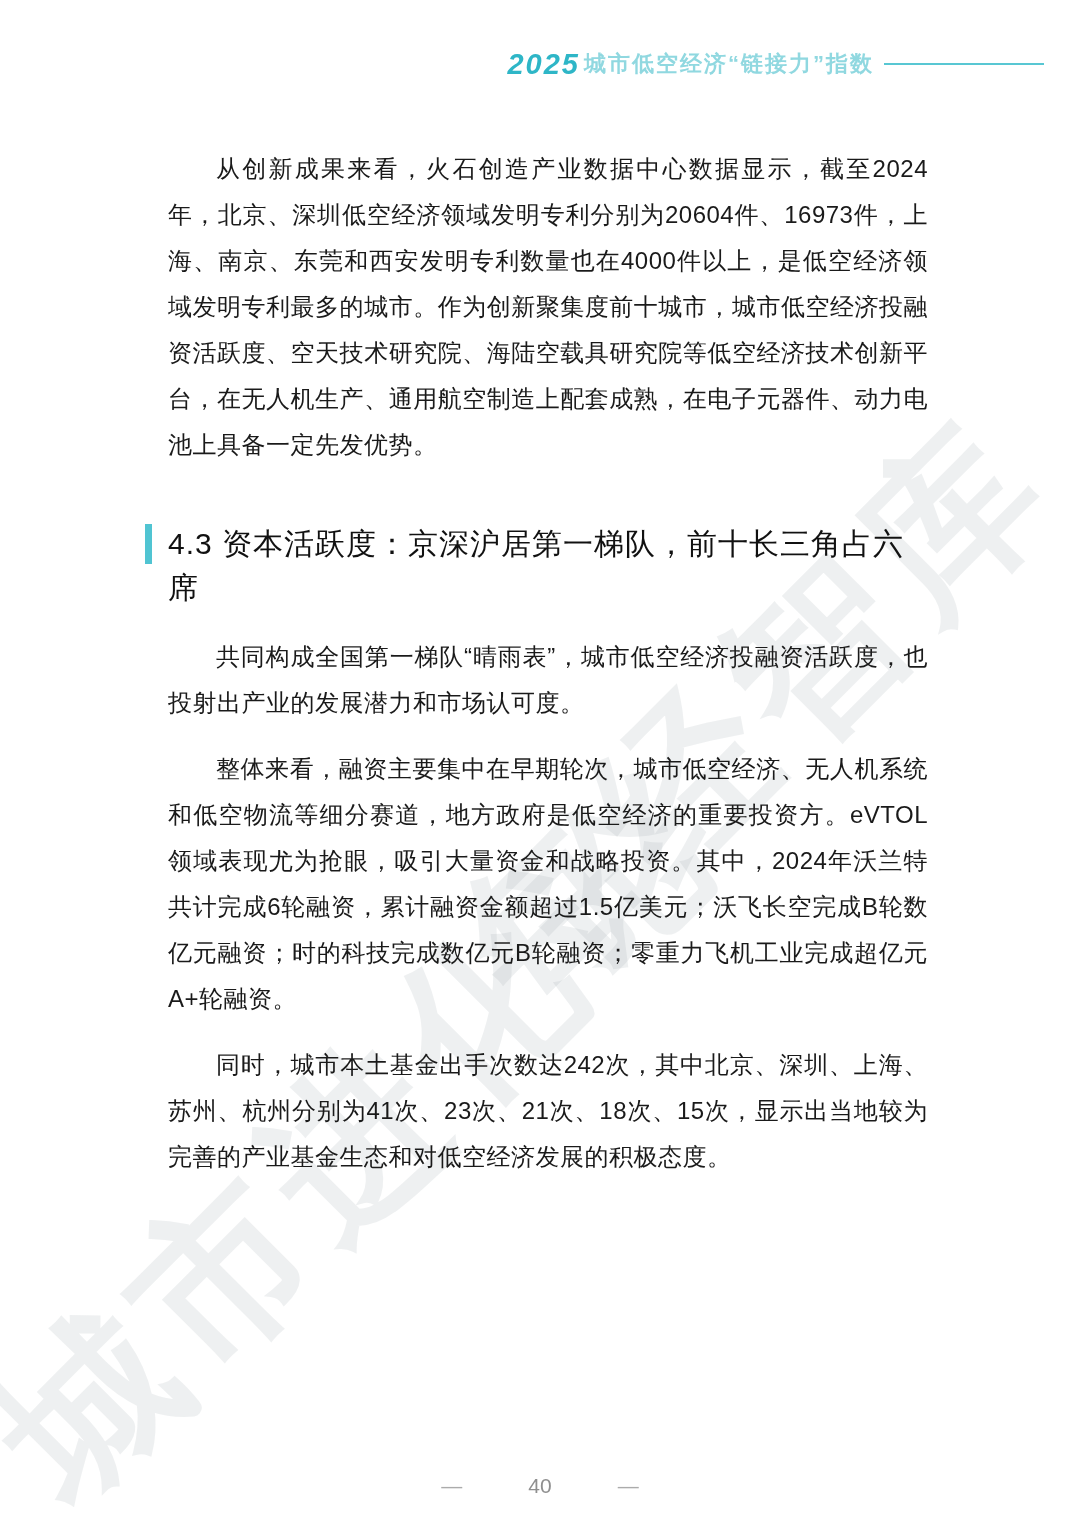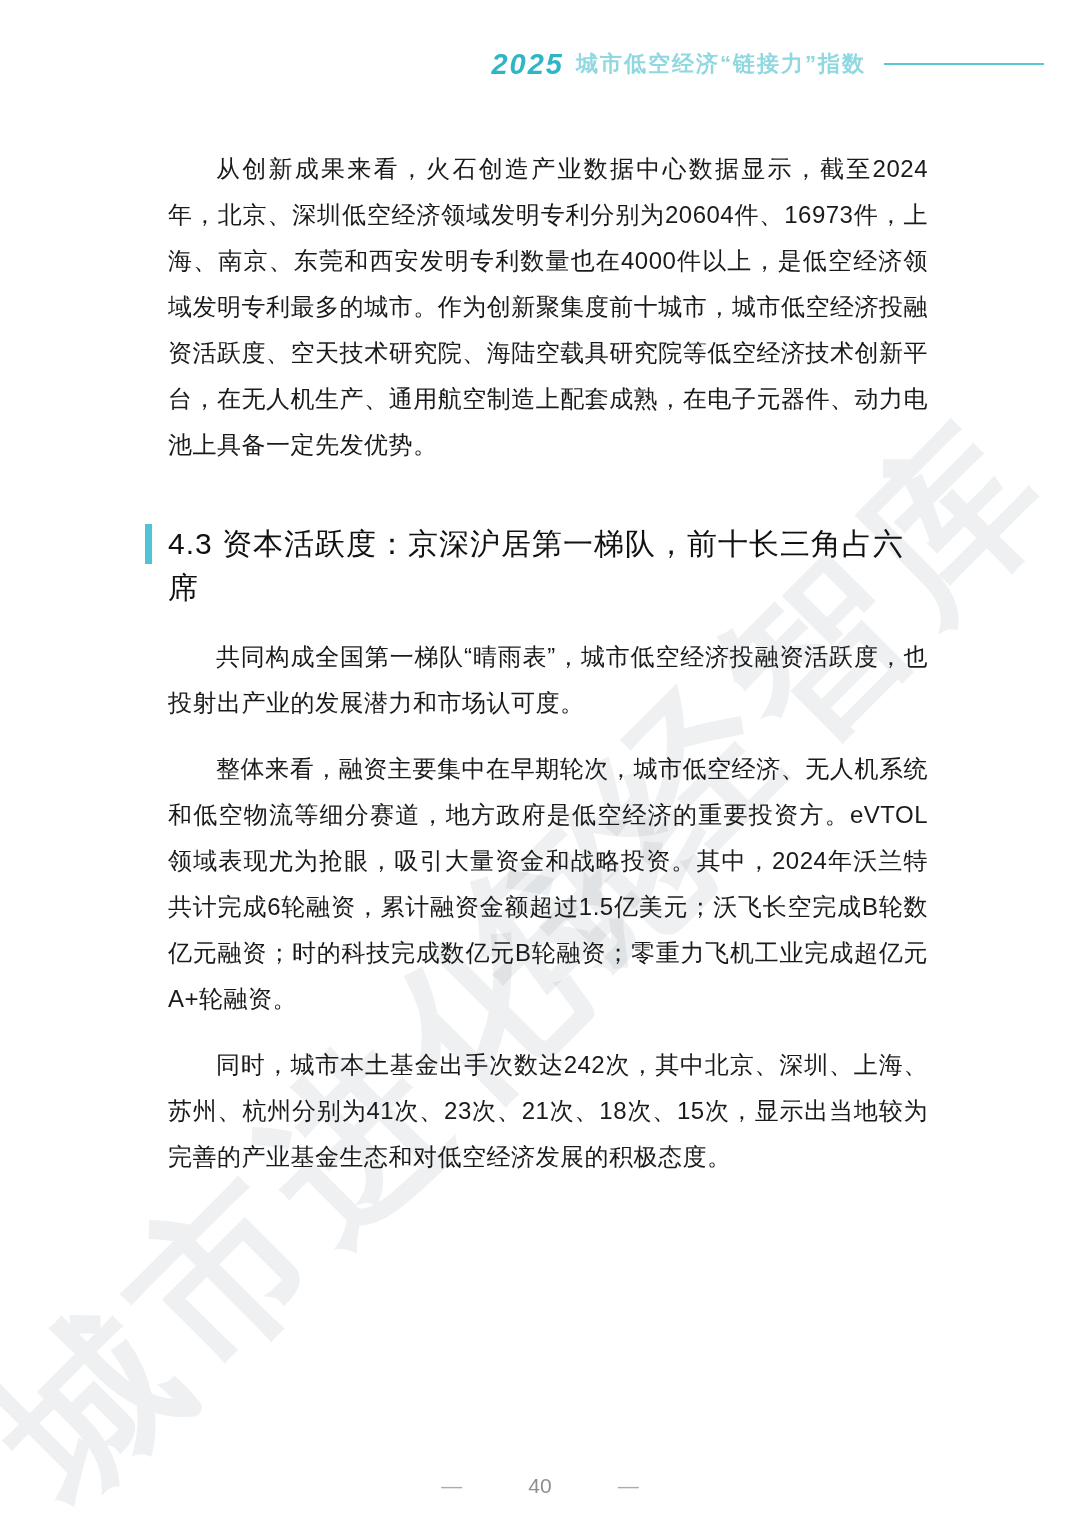--- a/index.html
+++ b/index.html
@@ -9,21 +9,21 @@
     margin:0 auto;
     background:#ffffff;
     overflow:hidden;
     font-family:"Liberation Sans","DejaVu Sans",sans-serif;
     color:#1a1a1a;
   }
 
   
   .header {
     position:absolute; top:46px; left:0; right:36px; height:36px;
-    display:flex; align-items:center; justify-content:flex-end; gap:12px;
+    display:flex; align-items:center; justify-content:flex-end; gap:4px;
     z-index:2;
   }
   .logo-year {
     color:#2eb6c7; font-size:29px; font-weight:800; font-style:italic;
     letter-spacing:2px; line-height:1;
   }
   .logo-title {
     color:#90d8e0; font-size:22px; font-weight:700;
     letter-spacing:2px; line-height:1;text-align:center;
   }

